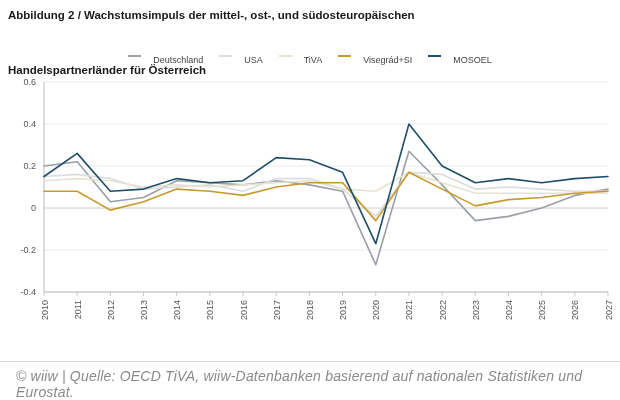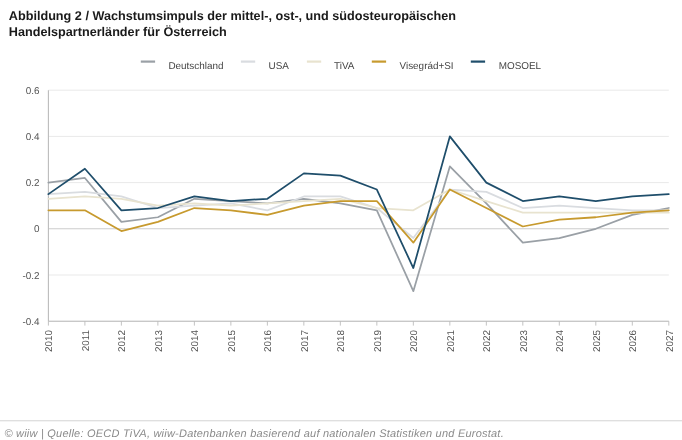--- a/index.html
+++ b/index.html
@@ -25,20 +25,21 @@
     left: 8px;
     top: 8px;
     width: 600px;
     font-size: 11.5px;
     font-weight: bold;
     color: #1a1a1a;
     line-height: 15px;
   }
   .title-line2 {
     display: block;
+    margin-top: 40px;
   }
   .legend {
     position: absolute;
     left: 0;
     top: 55px;
     width: 620px;
     display: flex;
     justify-content: center;
     align-items: center;
     gap: 16px;
@@ -77,24 +78,24 @@
   .footer {
     position: absolute;
     left: 0;
     bottom: 0;
     width: 620px;
     border-top: 1px solid #d8d8d8;
     padding-top: 6px;
     box-sizing: border-box;
   }
   .footer-text {
-    font-size: 10px;
+    font-size: 14px;
     font-style: italic;
     color: #8a8a8a;
-    padding-left: 4px;
+    padding-left: 16px;
     letter-spacing: 0.2px;
   }
 </style>
 </head>
 <body>
 
 <div id="root">
 
   <div class="title-block">
     <span>Abbildung 2 / Wachstumsimpuls der mittel-, ost-, und südosteuropäischen</span>

